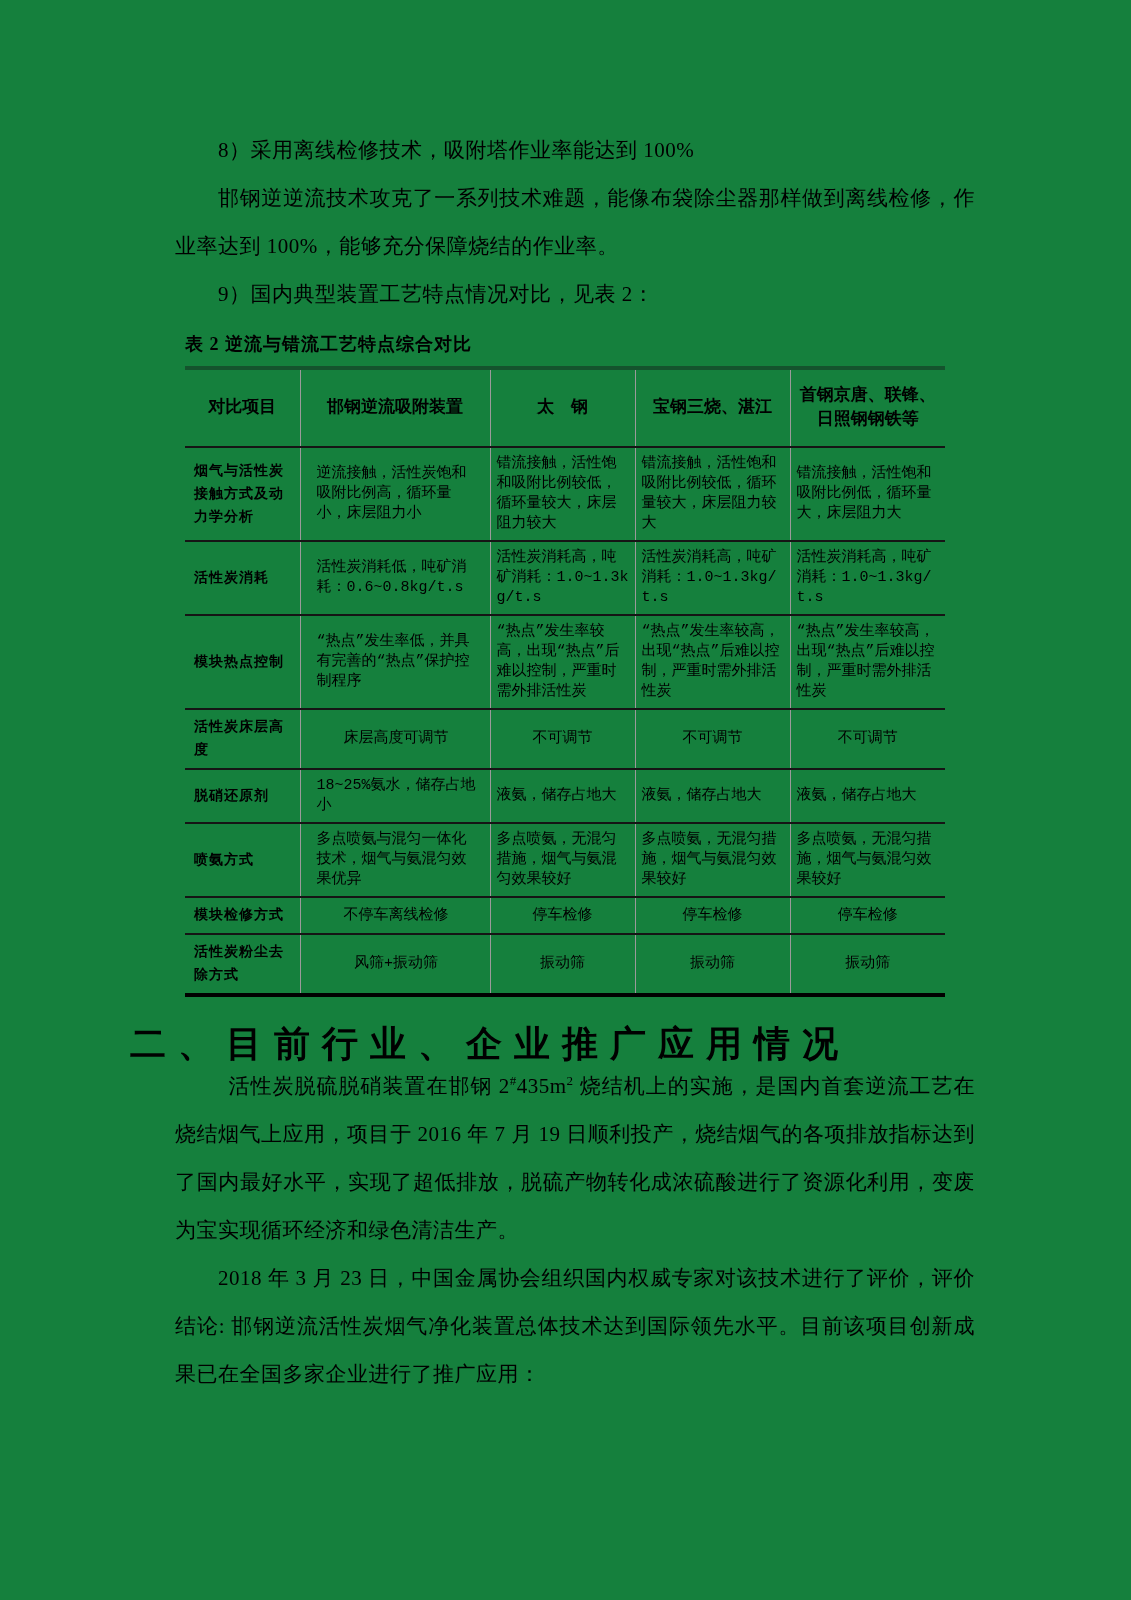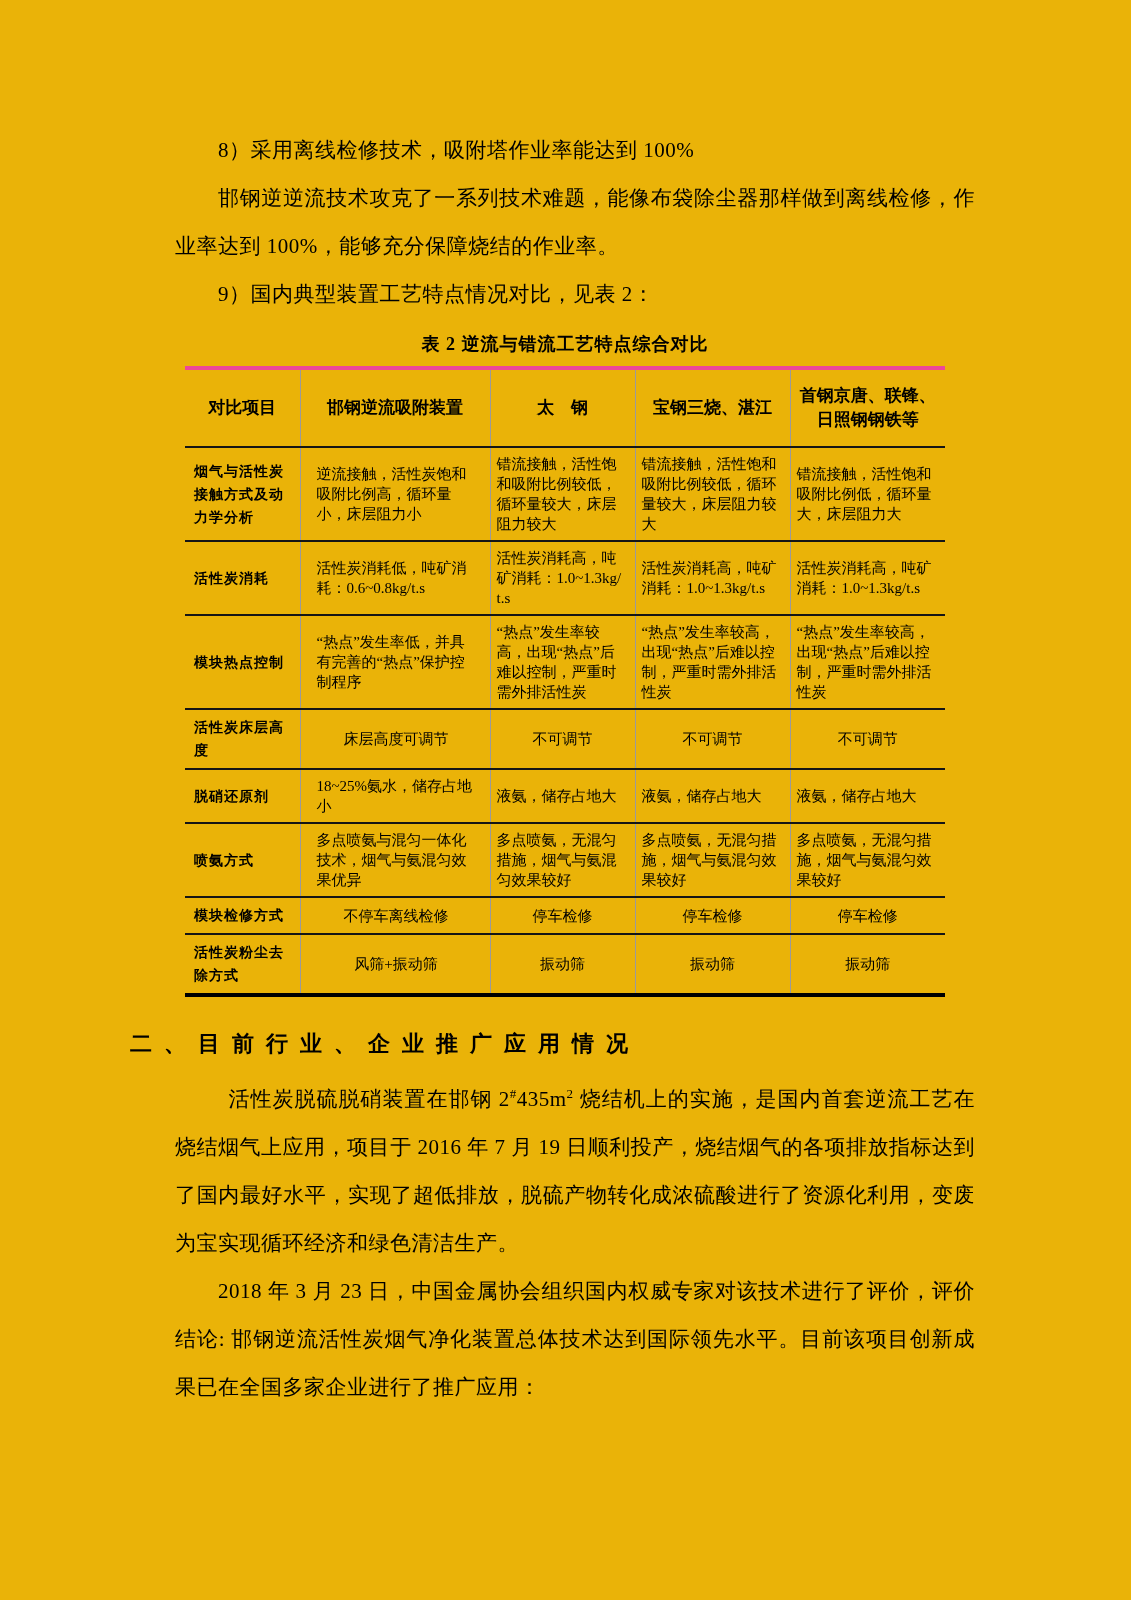--- a/index.html
+++ b/index.html
@@ -1,21 +1,21 @@
 <!DOCTYPE html>
 <html><head>
 <meta charset="utf-8">
 <style>
   html, body { margin: 0; padding: 0; background: #ffffff; }
   .page {
     position: relative;
     width: 1131px;
     height: 1600px;
     margin: 0 auto;
-    background: #eab308;
+    background: #15803d;
     color: #000000;
     font-family: "Liberation Serif", "DejaVu Serif", serif;
     overflow: hidden;
     box-sizing: border-box;
     padding-top: 126px;
   }
   p.body {
     margin: 0 140px 0 175px;
     width: 800px;
     font-size: 21px;
@@ -23,32 +23,32 @@
     text-align: justify;
     letter-spacing: 0.5px;
   }
   p.indent  { text-indent: 2.05em; }
   p.indent2 { text-indent: 2.55em; }
   sup { font-size: 13px; line-height: 0; }
 
   .table-caption {
     margin: 14px 0 10px 185px;
     width: 760px;
-    text-align: center;
     font-weight: bold;
     font-size: 18px;
     letter-spacing: 1px;
   }
   table.cmp {
     border-collapse: collapse;
     table-layout: fixed;
     width: 760px;
     margin-left: 185px;
-    border-top: 4px solid #ec4899;
+    border-top: 4px solid #14532d;
     border-bottom: 4px solid #000;
+    font-family: Liberation Mono, monospace;
   }
   table.cmp th, table.cmp td {
     border-bottom: 2px solid #151515;
     vertical-align: middle;
     padding: 6px 5px;
     font-size: 15px;
     line-height: 20px;
     text-align: left;
     word-break: break-all;
   }
@@ -67,24 +67,24 @@
     font-size: 14px;
     line-height: 23px;
     padding-left: 9px;
     letter-spacing: 1px;
   }
   table.cmp td { padding-left: 6px; padding-right: 6px; }
   table.cmp td:nth-child(2) { padding-left: 16px; padding-right: 14px; margin-left: 35px; }
   table.cmp td.c { text-align: center; }
 
   h2.section-heading {
-    margin: 30px 0 14px 130px;
+    margin: 30px 0 1px 130px;
     font-family: "Liberation Sans", "DejaVu Sans", sans-serif;
     font-weight: bold;
-    font-size: 22px;
+    font-size: 36px;
     line-height: 34px;
     letter-spacing: 12px;
     color: #000;
   }
 </style>
 </head>
 <body>
 
 <div class="page">
 

